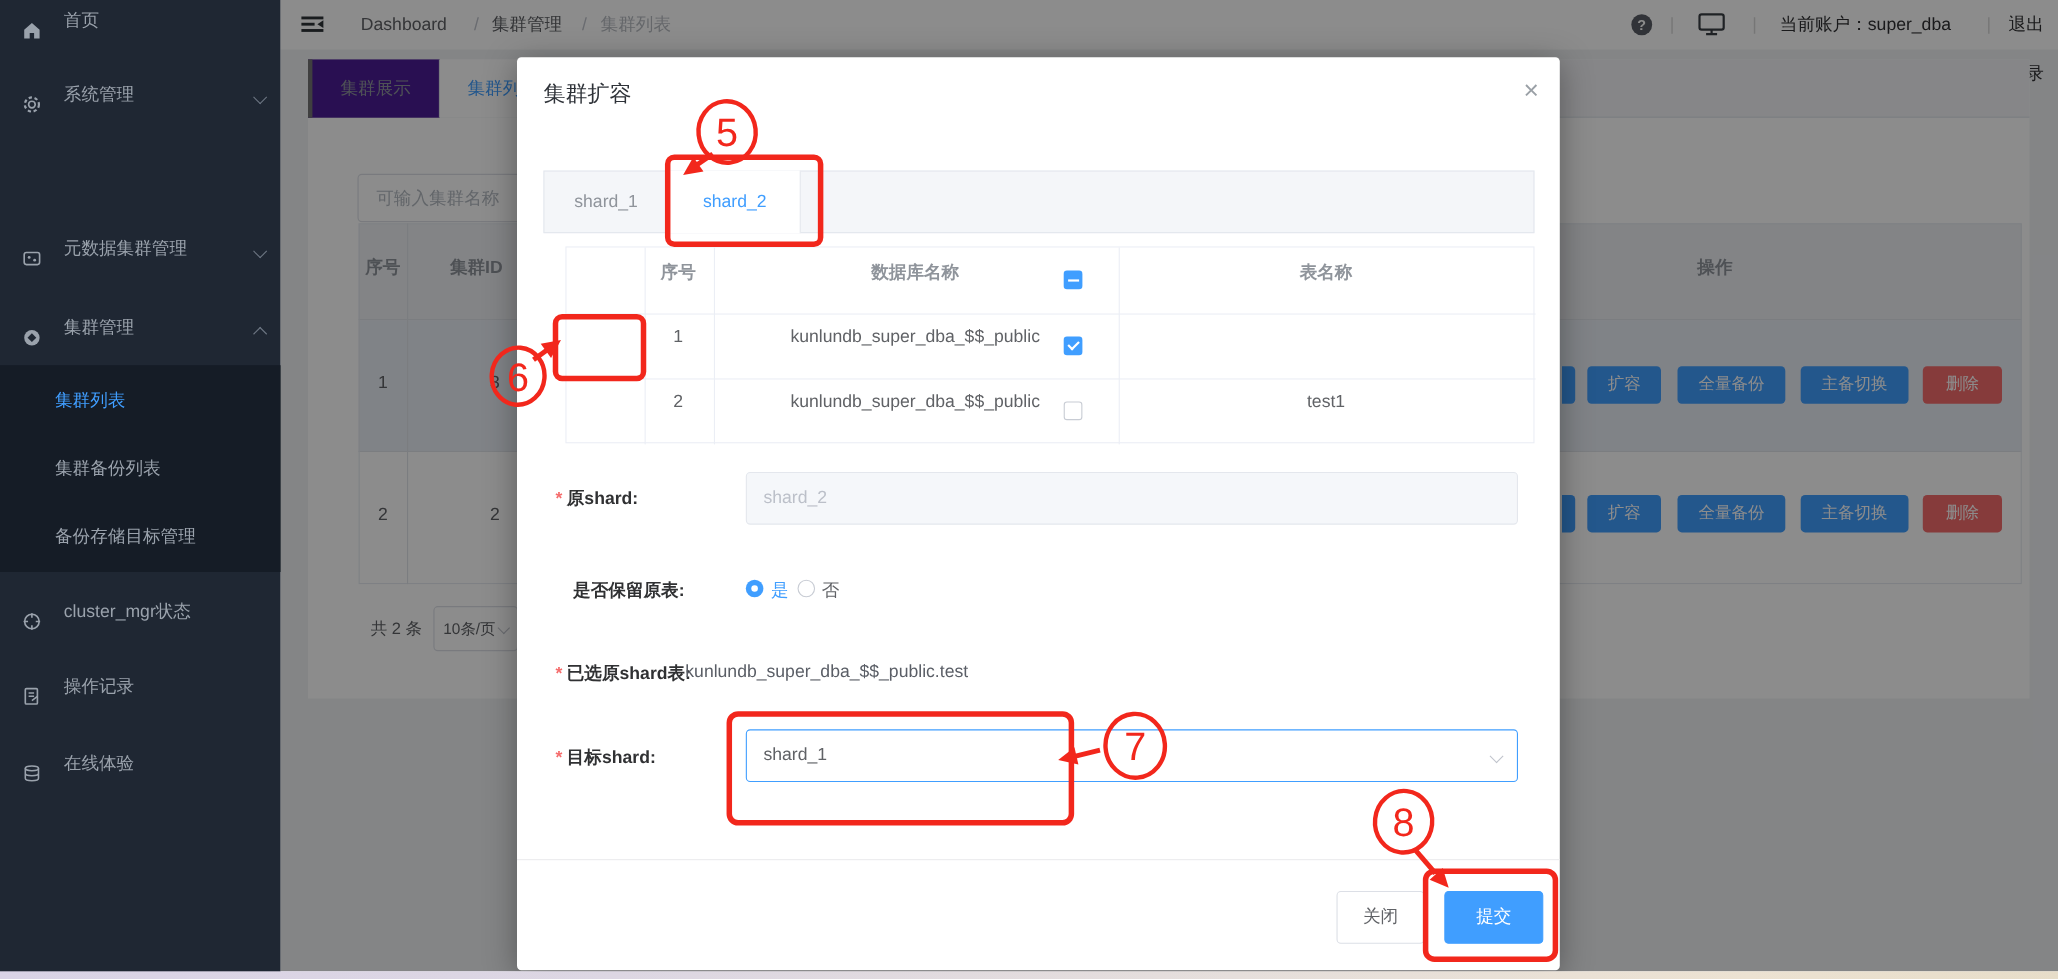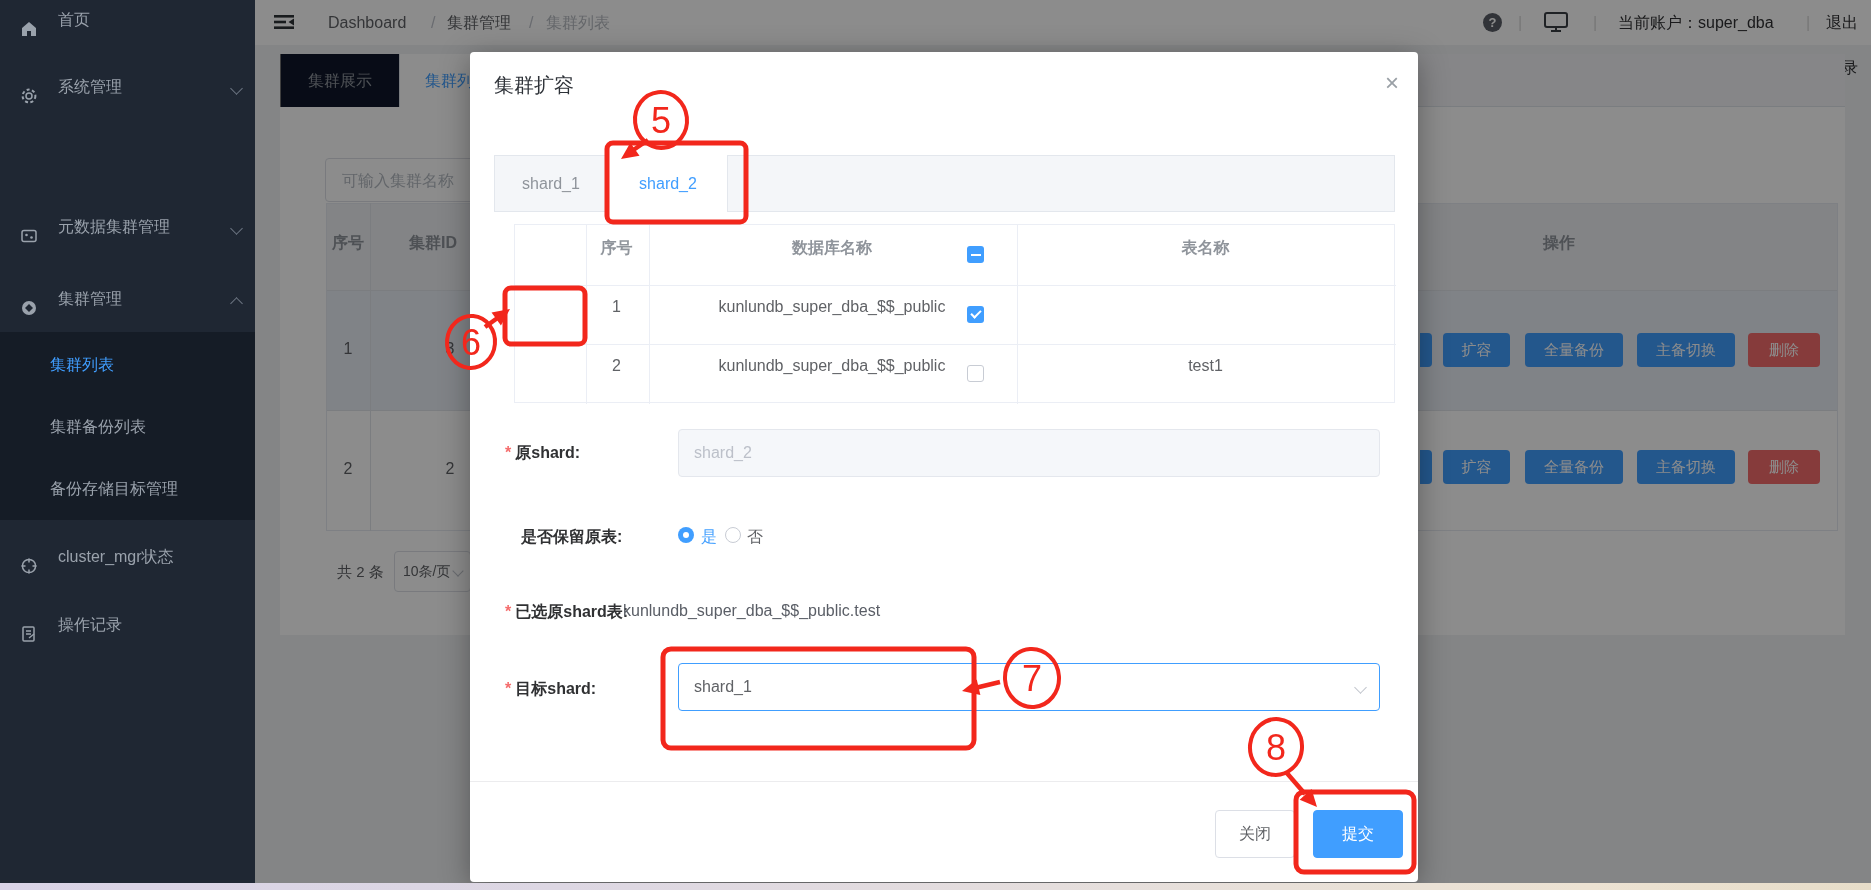--- a/index.html
+++ b/index.html
@@ -24,21 +24,21 @@
   .crumb.dim{color:#b8bcc2;}
   .crumb.sep{color:#c0c4cc;}
   .top-right{position:absolute;top:0;height:45px;line-height:45px;color:#303133;}
   .vdiv{color:#d8d8d8;}
   .help-ic{position:absolute;top:13px;width:19px;height:19px;border-radius:50%;background:#5a5e66;color:#fff;
            font-size:13px;line-height:19px;text-align:center;font-weight:bold;}
   
   .card{left:280px;top:54px;width:1565px;height:581px;background:#fff;}
   .bgtab-strip{left:280px;top:54px;width:1565px;height:53px;background:#f4f5f8;border-bottom:1px solid #dfe4ea;box-sizing:border-box;}
   .bgtab{position:absolute;top:54px;height:53px;line-height:53px;text-align:center;box-sizing:border-box;border-right:1px solid #dfe4ea;cursor:pointer;}
-  .bgtab.inactive{left:280px;width:120px;background:#0f172a;color:#8f959d;border-left:1px solid #737373;}
+  .bgtab.inactive{left:280px;width:120px;background:#4c1d95;color:#8f959d;border-left:4px solid #737373;}
   .bgtab.active{left:400px;width:115px;background:#fff;color:#409eff;}
   .search-box{left:325px;top:158px;width:390px;height:44px;border:1px solid #dcdfe6;border-radius:4px;background:#fff;box-sizing:border-box;}
   .search-box input{border:0;outline:0;background:transparent;width:360px;height:42px;margin-left:14px;font-size:16px;color:#606266;font-family:inherit;}
   .search-box input::placeholder{color:#b4bac1;}
   .bgtable{left:326px;top:203px;width:1512px;height:328px;border:1px solid #e6eaf0;box-sizing:border-box;}
   .bg-hrow{position:absolute;left:326px;top:203px;width:1512px;height:88px;background:#eef0f4;border-bottom:1px solid #e0e4ea;box-sizing:border-box;}
   .bg-row1{position:absolute;left:326px;top:291px;width:1512px;height:120px;background:#e9eef6;border-bottom:1px solid #e0e4ea;box-sizing:border-box;}
   .bg-row2{position:absolute;left:326px;top:411px;width:1512px;height:120px;background:#fff;}
   .bg-vline{position:absolute;left:370px;top:203px;width:1px;height:328px;background:#e0e4ea;}
   .bg-th{position:absolute;color:#8f949b;font-weight:bold;}
@@ -168,20 +168,29 @@
     <div class="side-item" style="top:603px;">
       <span class="ic">
         <svg width="18" height="18" viewBox="0 0 18 18">
             <rect x="3" y="2" width="11" height="14" rx="1" fill="none" stroke="#9aa2ac" stroke-width="1.5"></rect>
             <path d="M6 6h5 M6 9h5 M9 13l5-4" stroke="#9aa2ac" stroke-width="1.4" fill="none"></path>
           </svg>
       </span>
       <span class="lbl">操作记录</span>
     </div>
 
+    <div class="side-item" style="top:673px;">
+      <span class="ic">
+        <svg width="18" height="18" viewBox="0 0 18 18">
+            <ellipse cx="9" cy="4.5" rx="6" ry="2.2" fill="none" stroke="#9aa2ac" stroke-width="1.4"></ellipse>
+            <path d="M3 4.5v9c0 1.2 2.7 2.2 6 2.2s6-1 6-2.2v-9 M3 9c0 1.2 2.7 2.2 6 2.2s6-1 6-2.2" fill="none" stroke="#9aa2ac" stroke-width="1.4"></path>
+          </svg>
+      </span>
+      <span class="lbl">在线体验</span>
+    </div>
   </div>
 
   <div class="abs topbar">
     <span class="abs" style="left:18px;top:11px;">
       <svg width="22" height="22" viewBox="0 0 22 22">
           <rect x="1" y="4" width="20" height="2.6" fill="#2f3338"></rect>
           <rect x="1" y="9.7" width="12" height="2.6" fill="#2f3338"></rect>
           <polygon points="21,7.5 15.5,11 21,14.5" fill="#2f3338"></polygon>
           <rect x="1" y="15.4" width="20" height="2.6" fill="#2f3338"></rect>
         </svg>

